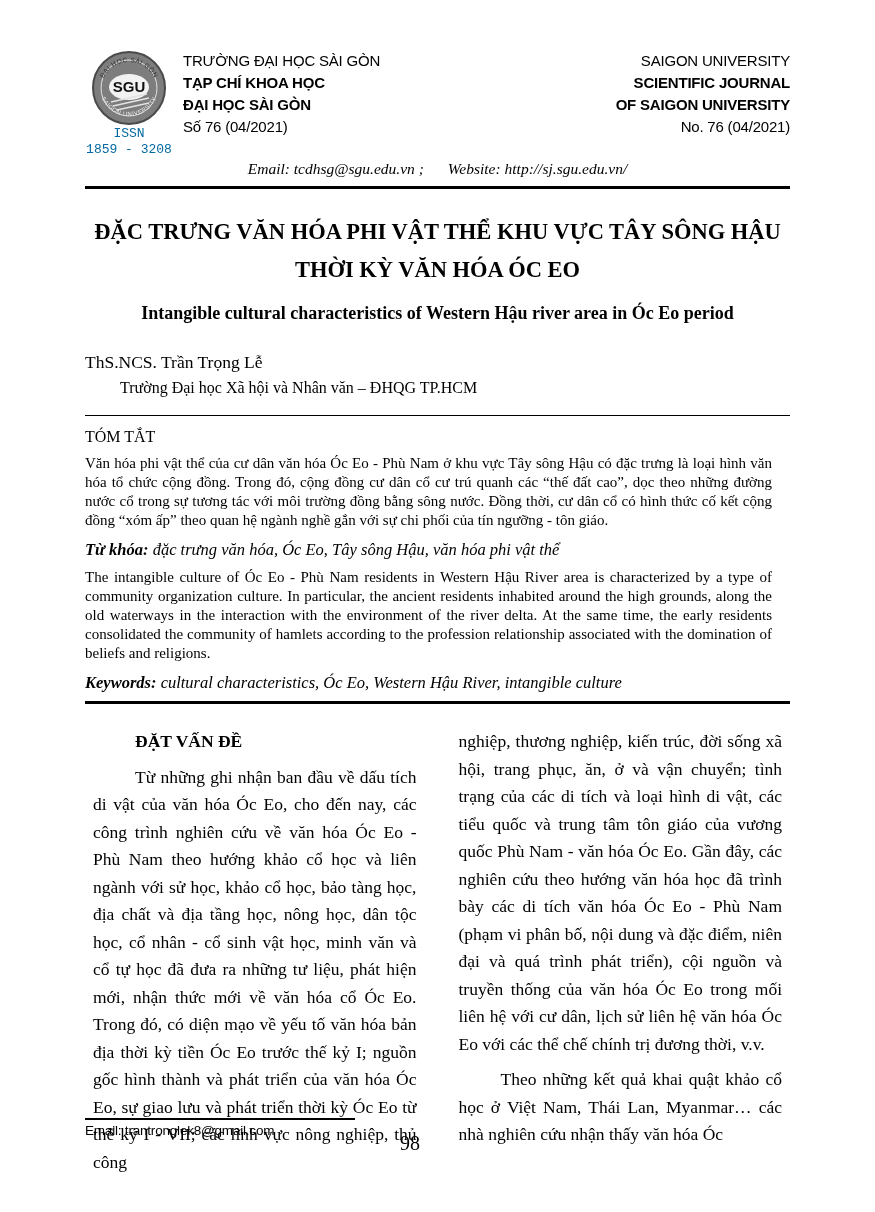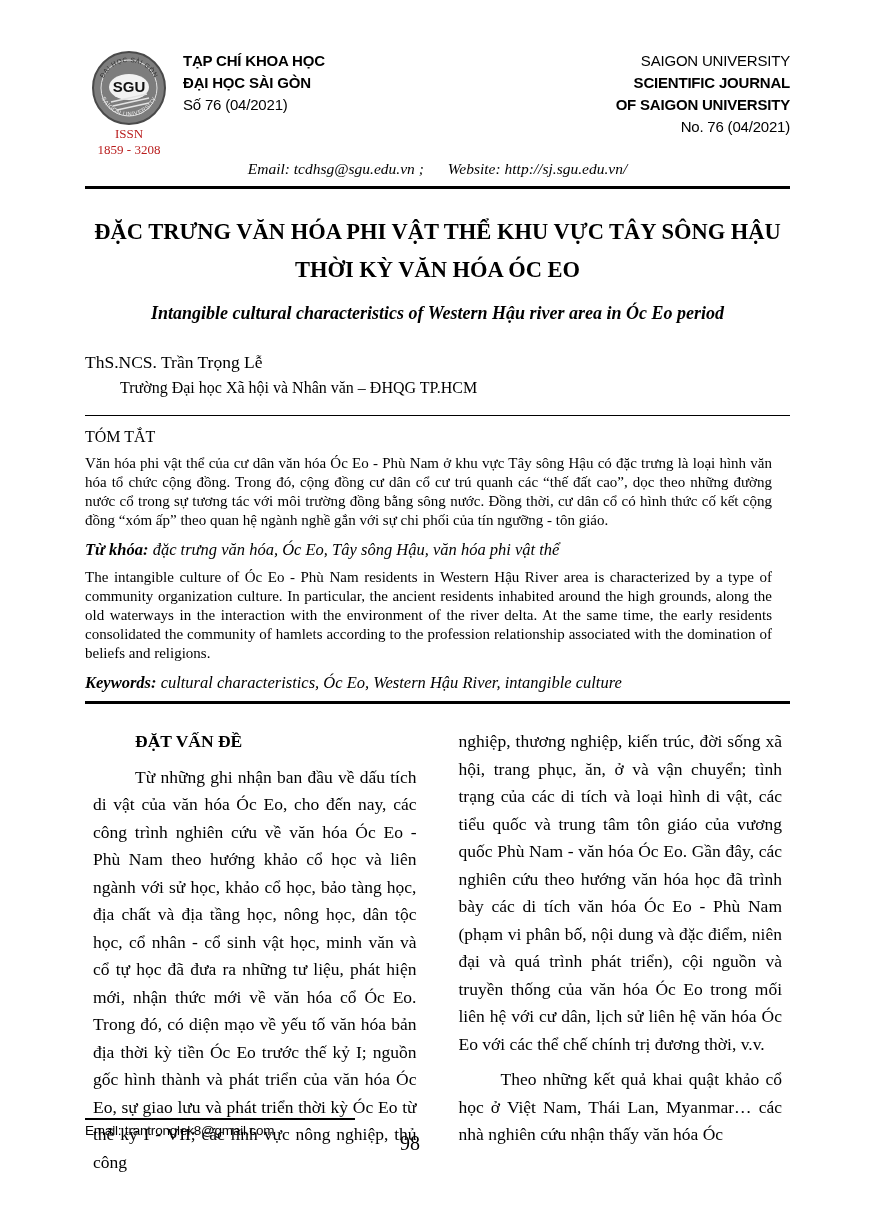--- a/index.html
+++ b/index.html
@@ -5,31 +5,31 @@
   html,body{margin:0;padding:0;background:#e8e8e8;}
   .page{
     width:875px;height:1212px;background:#ffffff;margin:0 auto;position:relative;
     box-sizing:border-box;padding:50px 85px 0 85px;color:#000;
     font-family:"Liberation Serif", serif;overflow:hidden;
   }
   
   .hdr{display:flex;align-items:flex-start;}
   .logo-block{width:88px;text-align:center;flex:0 0 auto;}
   .logo-svg{display:block;margin:0 auto;}
-  .issn{font-family:Liberation Serif, serif;font-size:13px;line-height:16px;color:#b91c1c;white-space:nowrap;}
+  .issn{font-family:Liberation Mono, monospace;font-size:13px;line-height:16px;color:#0369a1;white-space:nowrap;}
   .hdr-left{flex:1;margin-left:10px;font-family:"Liberation Sans", sans-serif;font-size:15px;line-height:22px;letter-spacing:-0.2px;}
   .hdr-right{flex:1;text-align:right;font-family:"Liberation Sans", sans-serif;font-size:15px;line-height:22px;letter-spacing:-0.2px;}
   .hl-b{font-weight:bold;}
   .contact{margin-top:2px;text-align:center;font-style:italic;font-size:15.5px;}
   .contact span{margin:0 12px;}
   .rule-thick{border:0;border-top:3.5px solid #000;margin:8px 0 0 0;}
   .rule-thin{border:0;border-top:1.5px solid #000;margin:18px 0 0 0;}
   
   .title{margin-top:24px;text-align:center;font-weight:bold;font-size:22.5px;line-height:38px;}
-  .subtitle{margin-top:14px;text-align:center;font-weight:bold;font-style:italic;font-size:18px;}
+  .subtitle{margin-top:14px;text-align:center;font-weight:bold;font-size:18px;}
   .author{margin-top:28px;font-size:17.5px;}
   .affil{margin-top:6px;font-size:16px;margin-left:35px;}
   
   .abs-head{margin-top:12px;font-weight:normal;font-size:16px;}
   .abs-p{margin:8px 18px 0 0;font-size:15px;line-height:19px;text-align:justify;}
   .kw{margin:10px 0 0 0;font-size:16.5px;}
   .kw .lbl{font-weight:bold;font-style:italic;}
   .kw .val{font-style:italic;}
   
   .cols{display:flex;gap:26px;margin-top:16px;}
@@ -66,20 +66,21 @@
         </text>
         <ellipse cx="38" cy="37" rx="20" ry="13" fill="#f2f2f2"></ellipse>
         <text x="38" y="42" text-anchor="middle" font-family="Liberation Sans, sans-serif" font-weight="bold" font-size="15" fill="#111">SGU</text>
         <path d="M 20 52 L 56 44 M 22 56 L 58 48 M 26 60 L 58 53" stroke="#e3e3e3" stroke-width="1.5" fill="none"></path>
       </svg>
       <div class="issn">ISSN</div>
       <div class="issn">1859 - 3208</div>
     </div>
 
     <div class="hdr-left">
+      <div>TRƯỜNG ĐẠI HỌC SÀI GÒN</div>
       <div class="hl-b">TẠP CHÍ KHOA HỌC</div>
       <div class="hl-b">ĐẠI HỌC SÀI GÒN</div>
       <div>Số 76 (04/2021)</div>
     </div>
 
     <div class="hdr-right">
       <div>SAIGON UNIVERSITY</div>
       <div class="hl-b">SCIENTIFIC JOURNAL</div>
       <div class="hl-b">OF SAIGON UNIVERSITY</div>
       <div>No. 76 (04/2021)</div>

